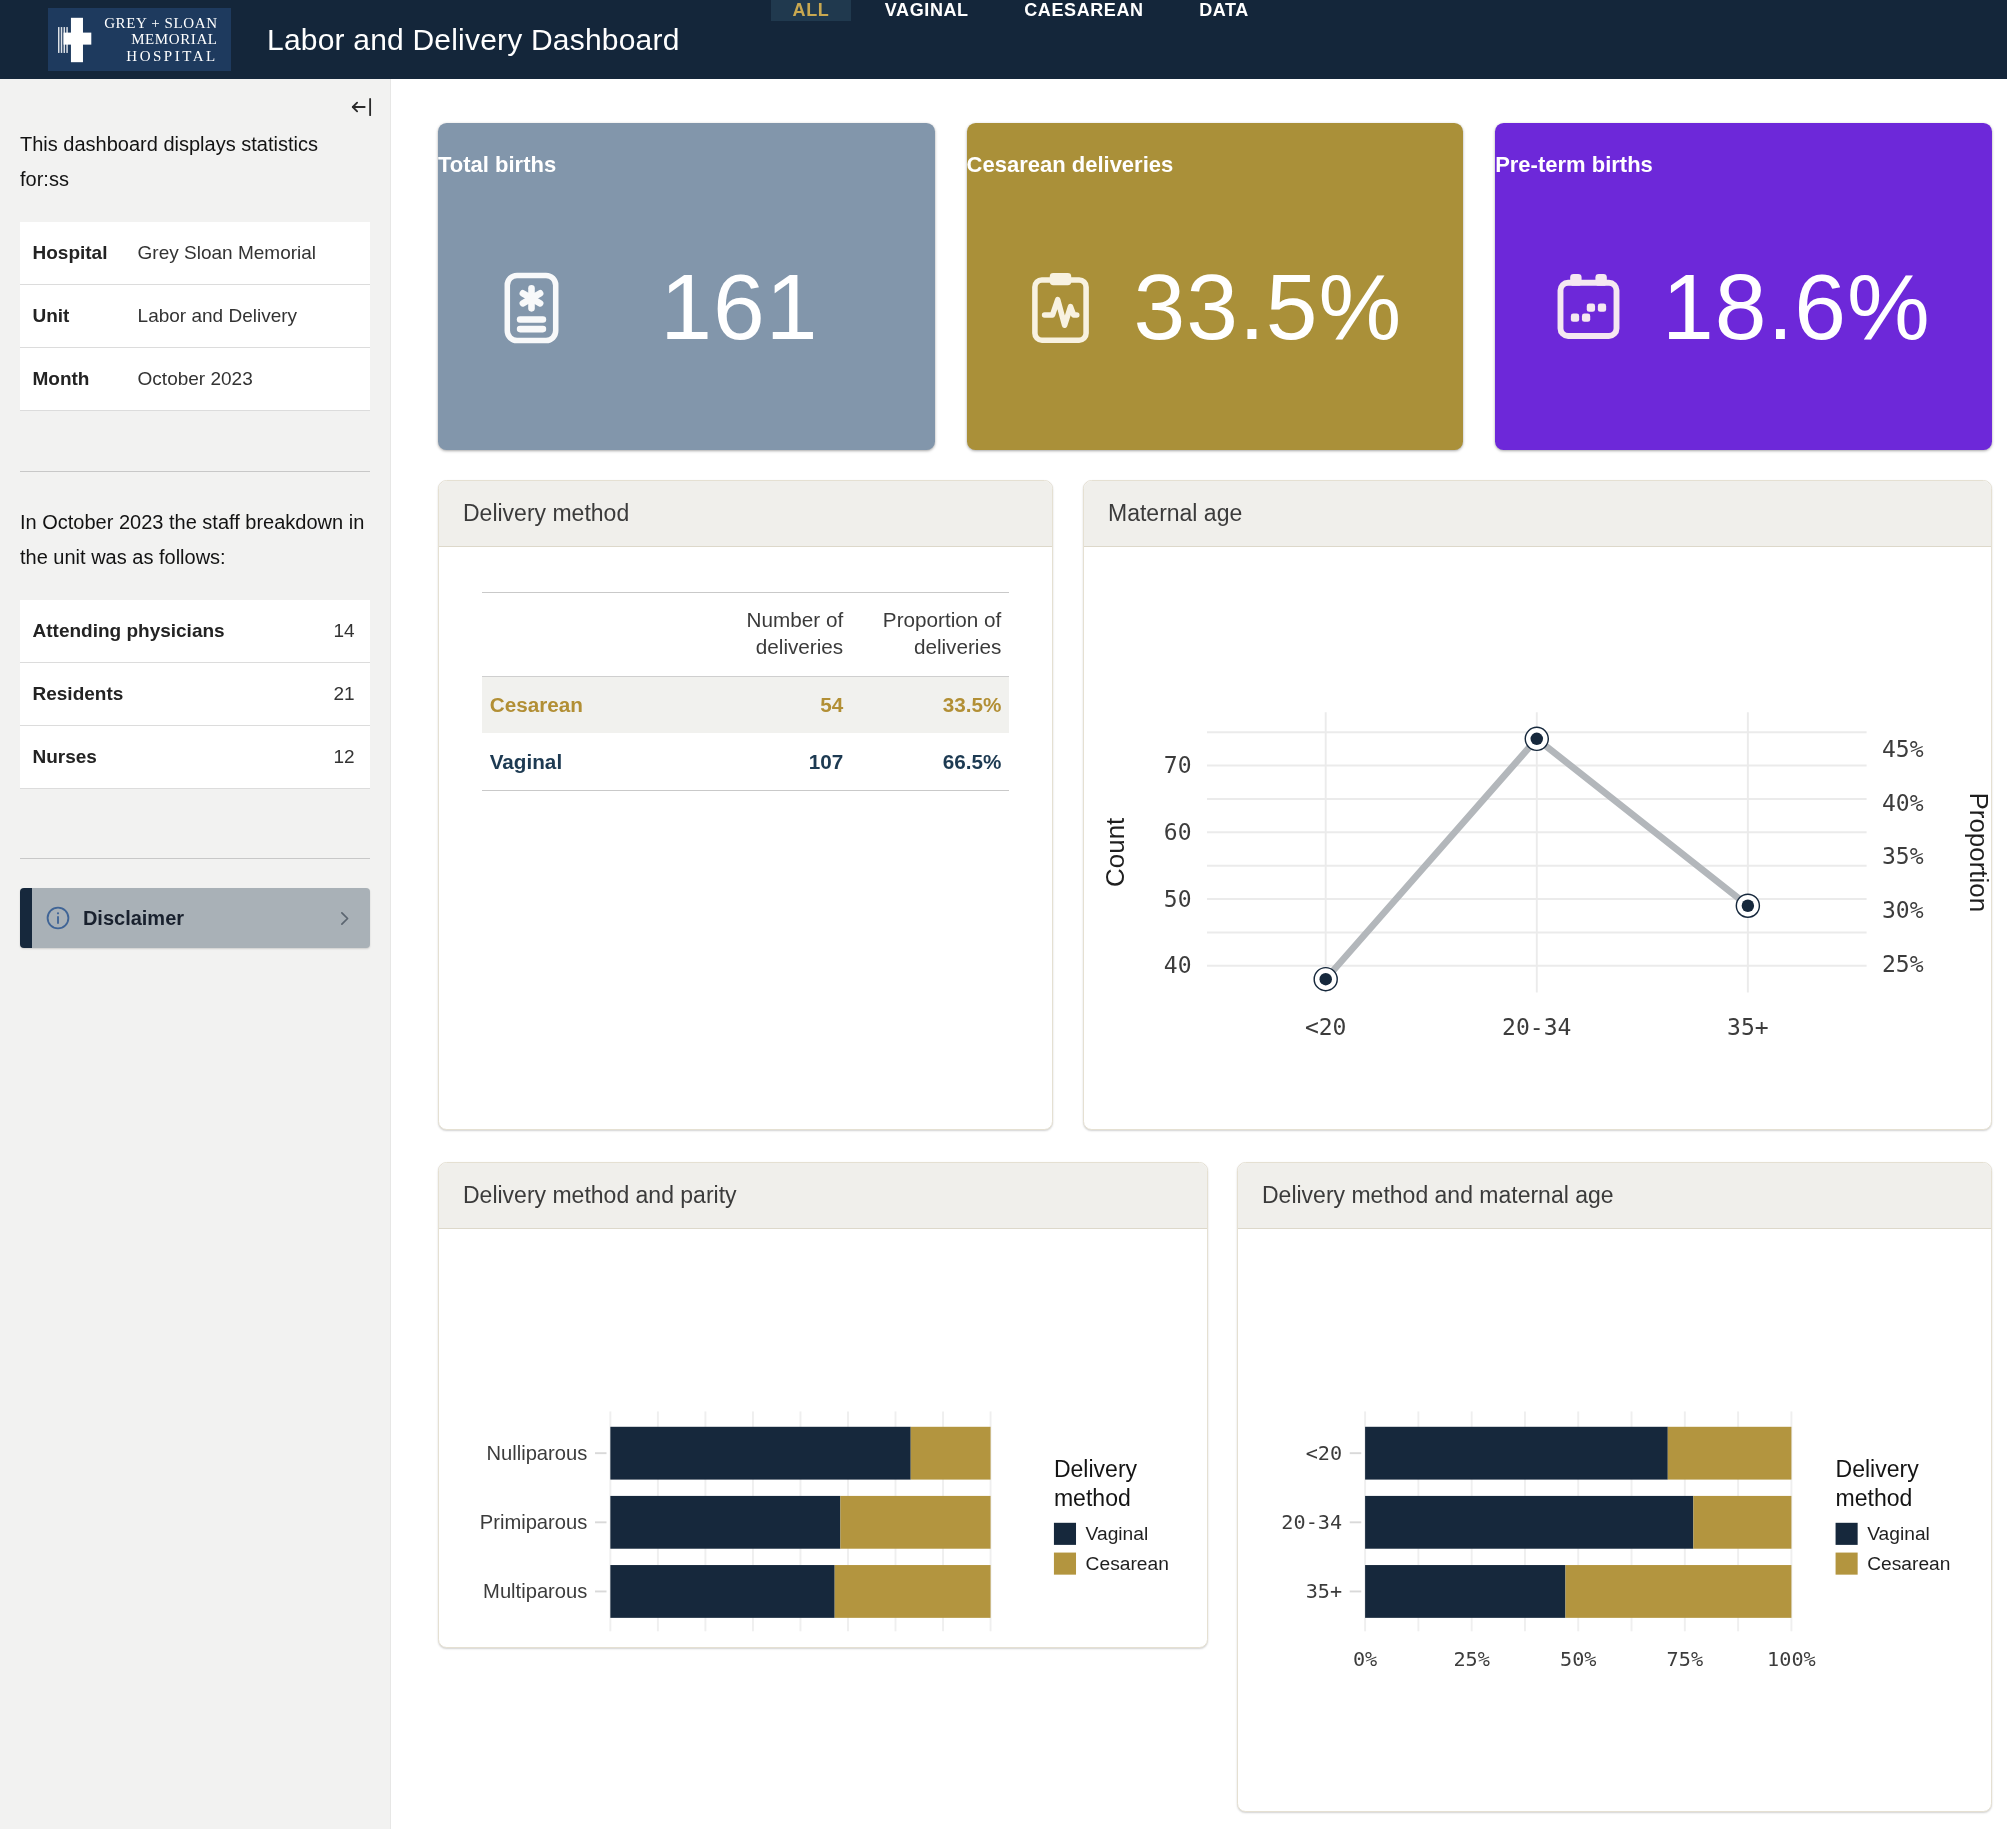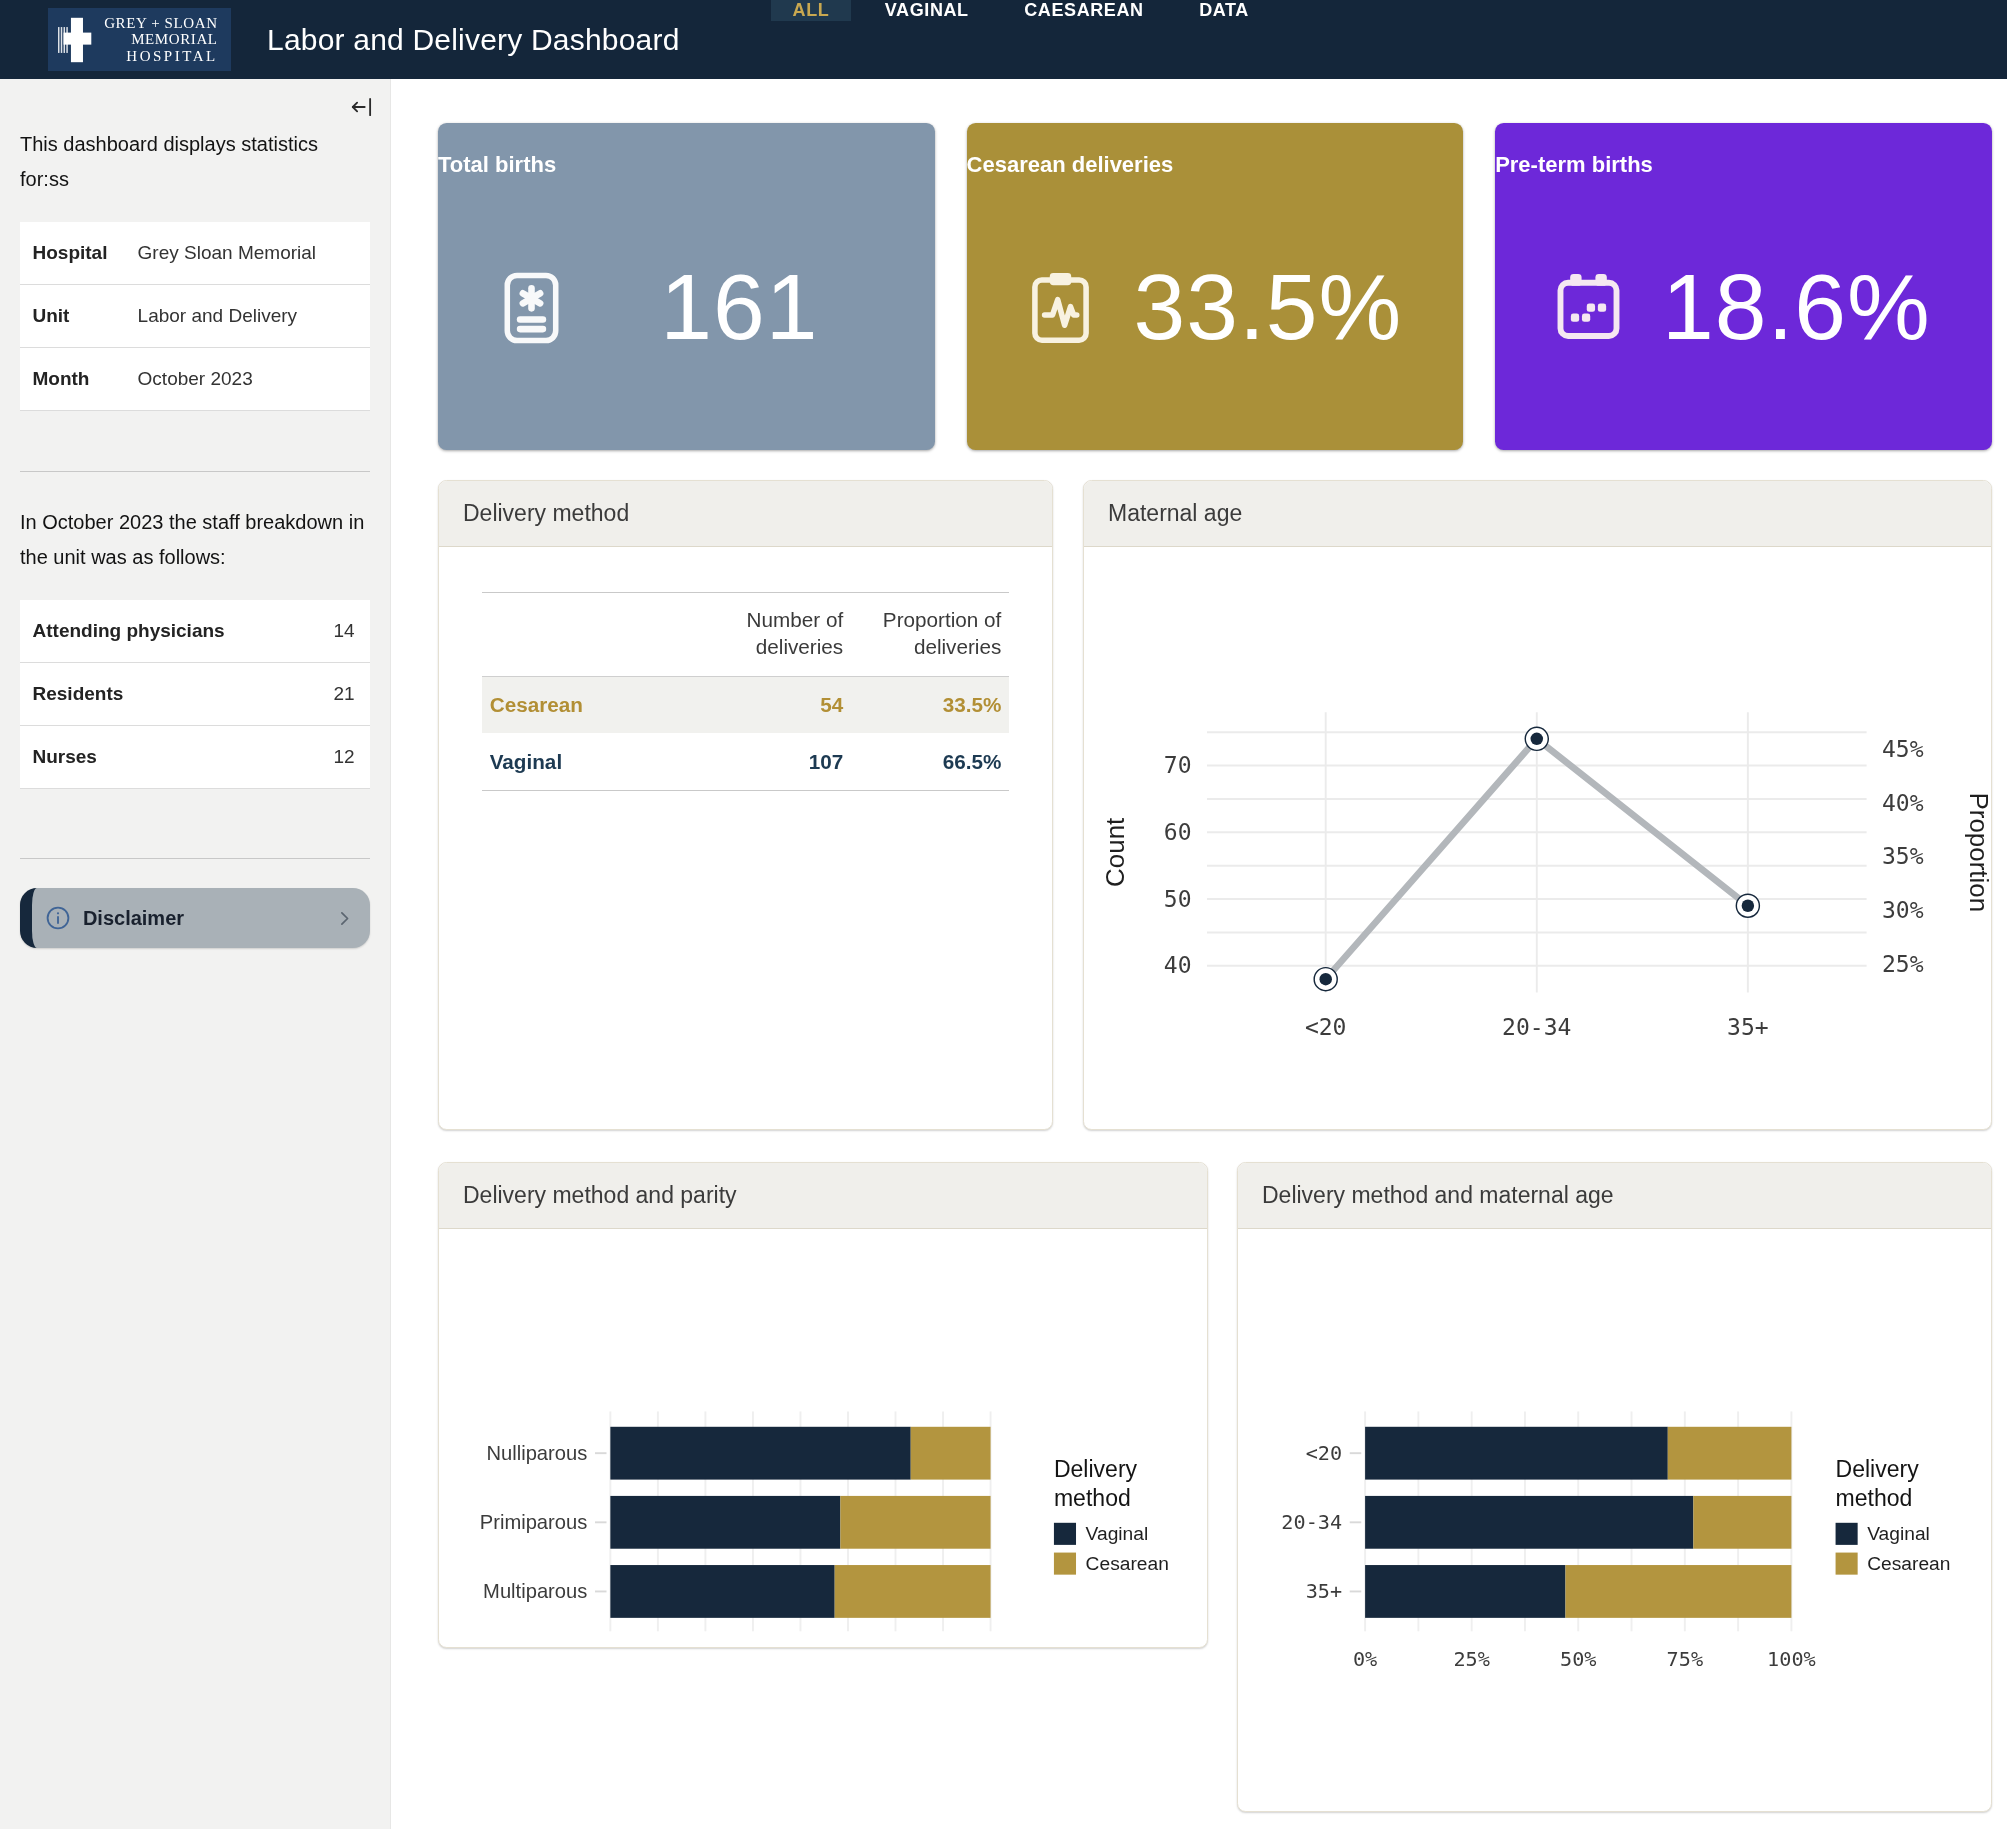--- a/index.html
+++ b/index.html
@@ -91,21 +91,21 @@
   .side-table.staff td.lbl { width: auto; }
   .side-table.staff td.val { text-align: right; padding-right: 15.4px; }
   hr.side-rule { border: none; border-top: 1px solid #c8c8c8; }
   .rule-1 { margin-top: 60px; }
   .rule-2 { margin-top: 69px; }
   .staff-intro { margin: 33px 0 25px; }
   .disclaimer {
     margin-top: 29px;
     height: 60px;
     background: #a9b1b7;
-    border-radius: 17px;
+    border-radius: 4px;
     border-left: 12.5px solid #16283c;
     display: flex; align-items: center;
     padding: 0 15.4px 0 13.4px; gap: 11.5px;
     cursor: pointer;
     box-shadow: 0 1px 1.9px rgba(0,0,0,0.15);
   }
   .info-icon { width: 26px; height: 26px; flex-shrink: 0; }
   .disc-label { font-weight: bold; font-size: 20px; color: #19212e; }
   .disc-chevron { margin-left: auto; width: 21px; height: 21px; }
 

